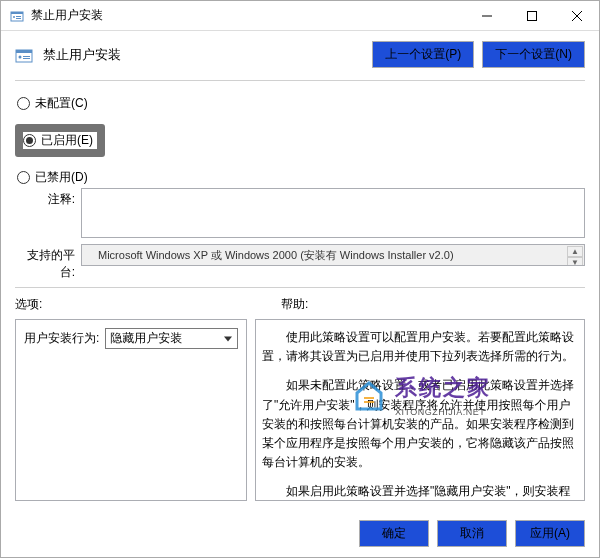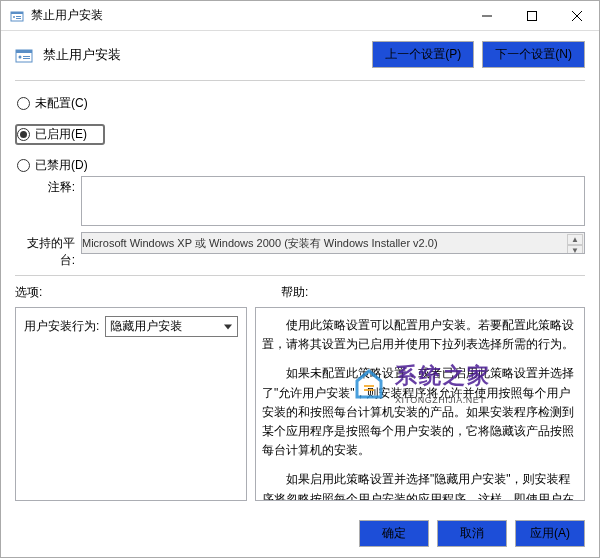--- a/index.html
+++ b/index.html
@@ -12,28 +12,28 @@
 .win-btn { width: 45px; height: 100%; display: flex; align-items: center; justify-content: center; cursor: pointer; }
 .header-row { padding: 10px 14px; display: flex; align-items: center; gap: 10px; }
 .header-icon { width: 18px; height: 18px; }
 .header-title { font-size: 13px; flex: 1; }
 .nav-btns { display: flex; gap: 8px; }
 .btn { border: 1px solid #adadad; background: #1d4ed8; padding: 4px 12px; font-size: 12px; cursor: pointer; min-width: 70px; }
 .divider { height: 1px; background: #d0d0d0; margin: 2px 14px; }
 .config-row { display: flex; padding: 8px 14px 4px 14px; gap: 0; flex-direction: column; }
 .radio-col { width: 90px; display: flex; flex-direction: column; gap: 10px; padding-top: 2px; }
 .radio-item { display: flex; align-items: center; gap: 5px; cursor: pointer; padding: 2px; }
-.radio-item.highlighted { border: 2px solid #737373; border-radius: 3px; padding: 0; }
+.radio-item.highlighted { border: 8px solid #737373; border-radius: 3px; padding: 0; }
 .radio { width: 13px; height: 13px; border: 1px solid #333; border-radius: 50%; display: flex; align-items: center; justify-content: center; }
 .radio.selected::after { content: ""; width: 7px; height: 7px; background: #333; border-radius: 50%; }
 .right-col { flex: 1; display: flex; flex-direction: column; gap: 6px; }
 .field-row { display: flex; align-items: flex-start; gap: 6px; }
 .field-label { width: 60px; text-align: right; padding-top: 3px; }
 .comment-box { flex: 1; height: 50px; border: 1px solid #abadb3; background: #fff; resize: none; font-family: inherit; font-size: 12px; padding: 2px; }
-.platform-box { flex: 1; border: 1px solid #abadb3; background: #f0f0f0; padding: 3px 0; font-size: 11px; color: #333; height: 22px; overflow: hidden; position: relative; }
+.platform-box { flex: 1; border: 1px solid #abadb3; background: #f0f0f0; padding: 3px 16px; font-size: 11px; color: #333; height: 22px; overflow: hidden; position: relative; }
 .platform-scroll { position: absolute; right: 1px; top: 1px; bottom: 1px; width: 16px; background: #f0f0f0; display: flex; flex-direction: column; }
 .scroll-arrow { flex: 1; border: 1px solid #ccc; text-align: center; font-size: 8px; color: #666; }
 .labels-row { display: flex; padding: 6px 14px 2px 14px; }
 .options-label { width: 240px; }
 .help-label { flex: 1; margin-left: 26px; }
 .main-content { flex: 1; display: flex; padding: 4px 14px 8px 14px; gap: 8px; overflow: hidden; position: relative; }
 .options-panel { width: 232px; border: 1px solid #abadb3; padding: 8px; }
 .behavior-row { display: flex; align-items: center; gap: 6px; }
 .dropdown { flex: 1; border: 1px solid #7a7a7a; background: #fff; padding: 2px 18px 2px 4px; position: relative; font-size: 12px; height: 21px; display: flex; align-items: center; }
 .dropdown::after { content: ""; position: absolute; right: 5px; top: 50%; transform: translateY(-50%); border-left: 4px solid transparent; border-right: 4px solid transparent; border-top: 5px solid #333; }

